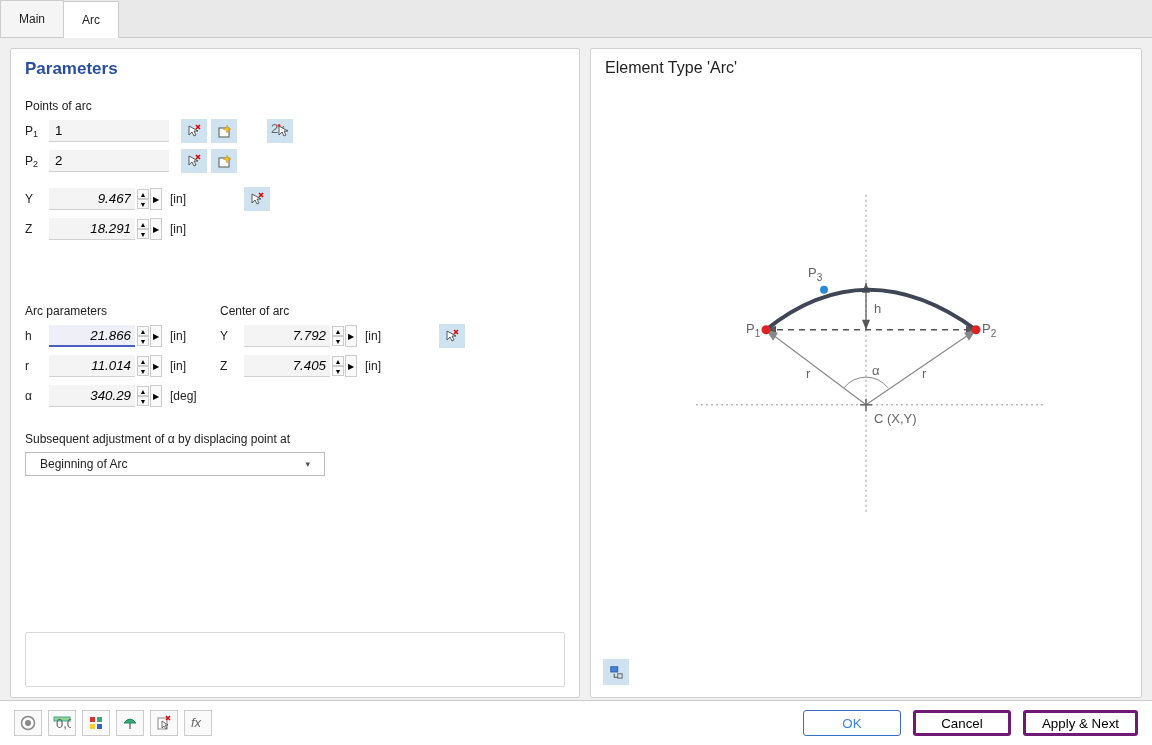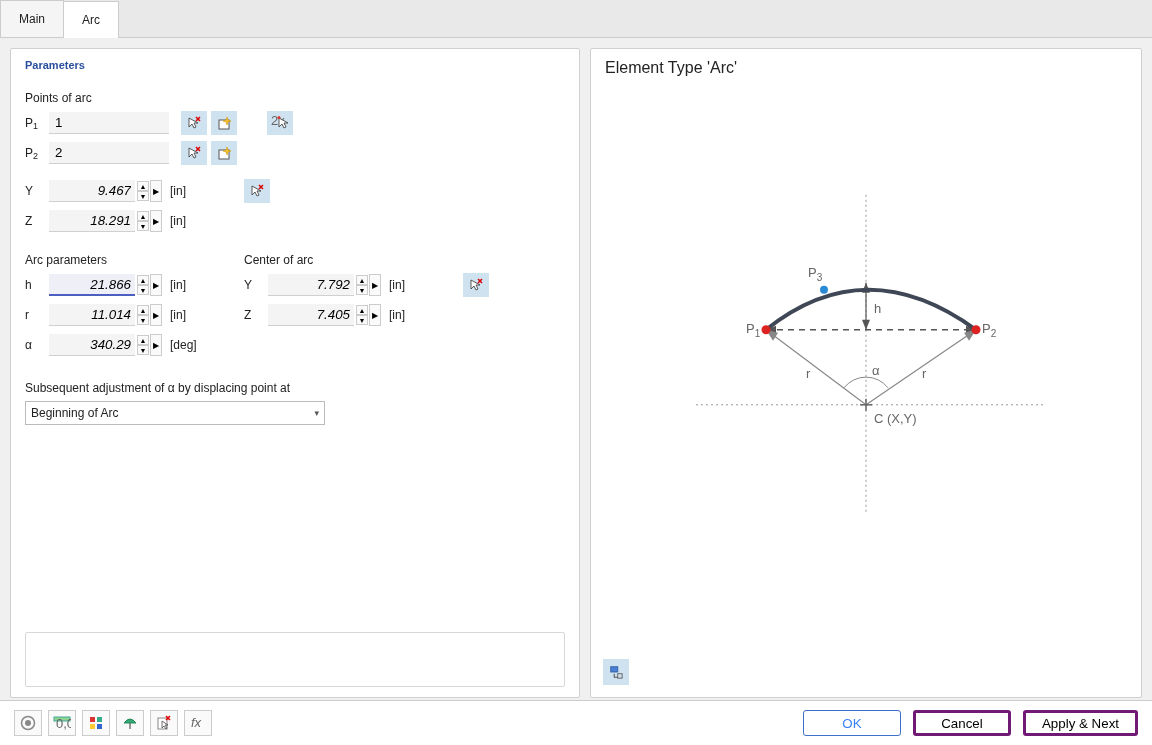--- a/index.html
+++ b/index.html
@@ -45,21 +45,21 @@
     background: #fff;
     border: 1px solid #d0d0d0;
     border-radius: 2px;
     padding: 10px 14px;
   }
   .left { width: 570px; display: flex; flex-direction: column; }
   .right { flex: 1; position: relative; }
   .panel-title {
     color: #2a4f9e;
     font-weight: bold;
-    font-size: 11px;
+    font-size: 17px;
     margin-bottom: 14px;
   }
   .right-title {
     color: #222;
     font-size: 16px;
     margin-bottom: 8px;
   }
   .section-label {
     margin: 6px 0 6px 0;
     color: #222;
@@ -134,30 +134,31 @@
     background: #cfe2ef;
     margin-left: 4px;
     cursor: pointer;
     display: inline-flex;
     align-items: center;
     justify-content: center;
     padding: 0;
   }
   .cols {
     display: flex;
-    gap: 40px;
+    gap: 16px;
+    margin-top: 43px;
   }
   .col { }
   .dropdown {
     width: 300px;
     height: 24px;
     border: 1px solid #bbb;
     background: #fff;
     position: relative;
-    padding: 3px 5px;
+    padding: 3px 14px;
     display: flex;
     align-items: center;
     justify-content: space-between;
     cursor: pointer;
   }
   .dropdown .chev { font-size: 9px; color: #555; }
   .comment-area {
     margin-top: auto;
     height: 55px;
     border: 1px solid #d8d8d8;

